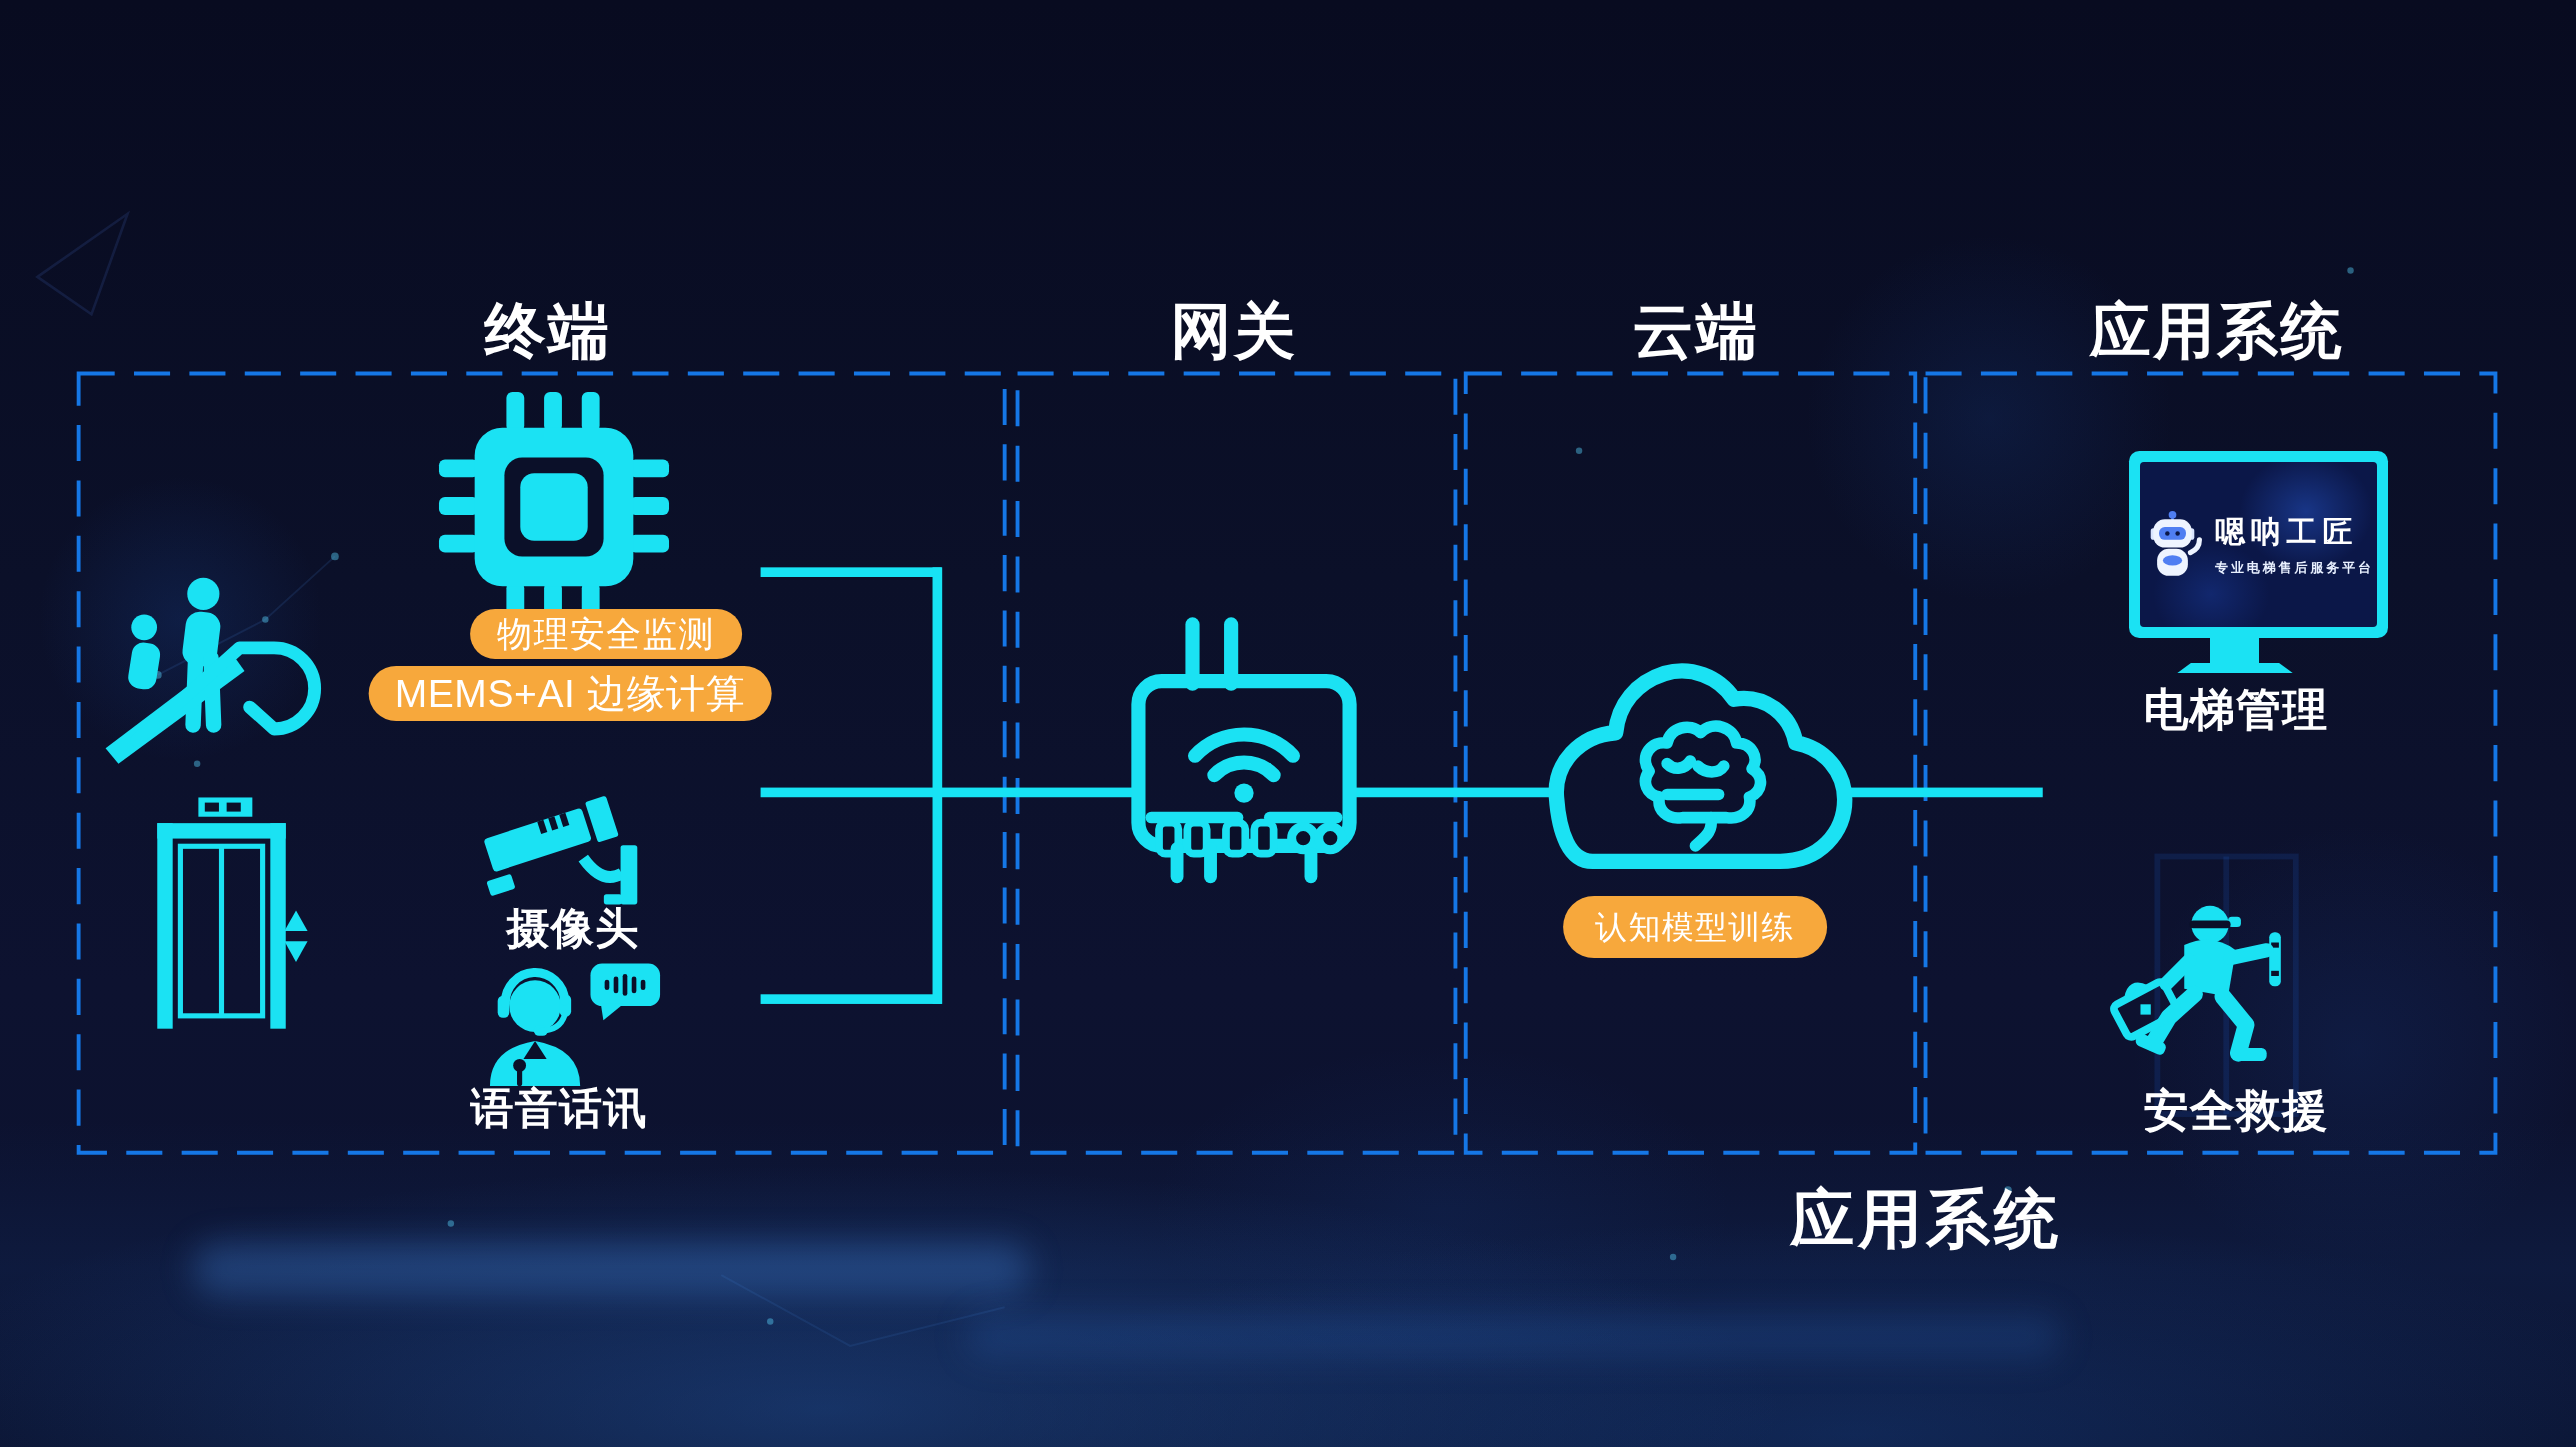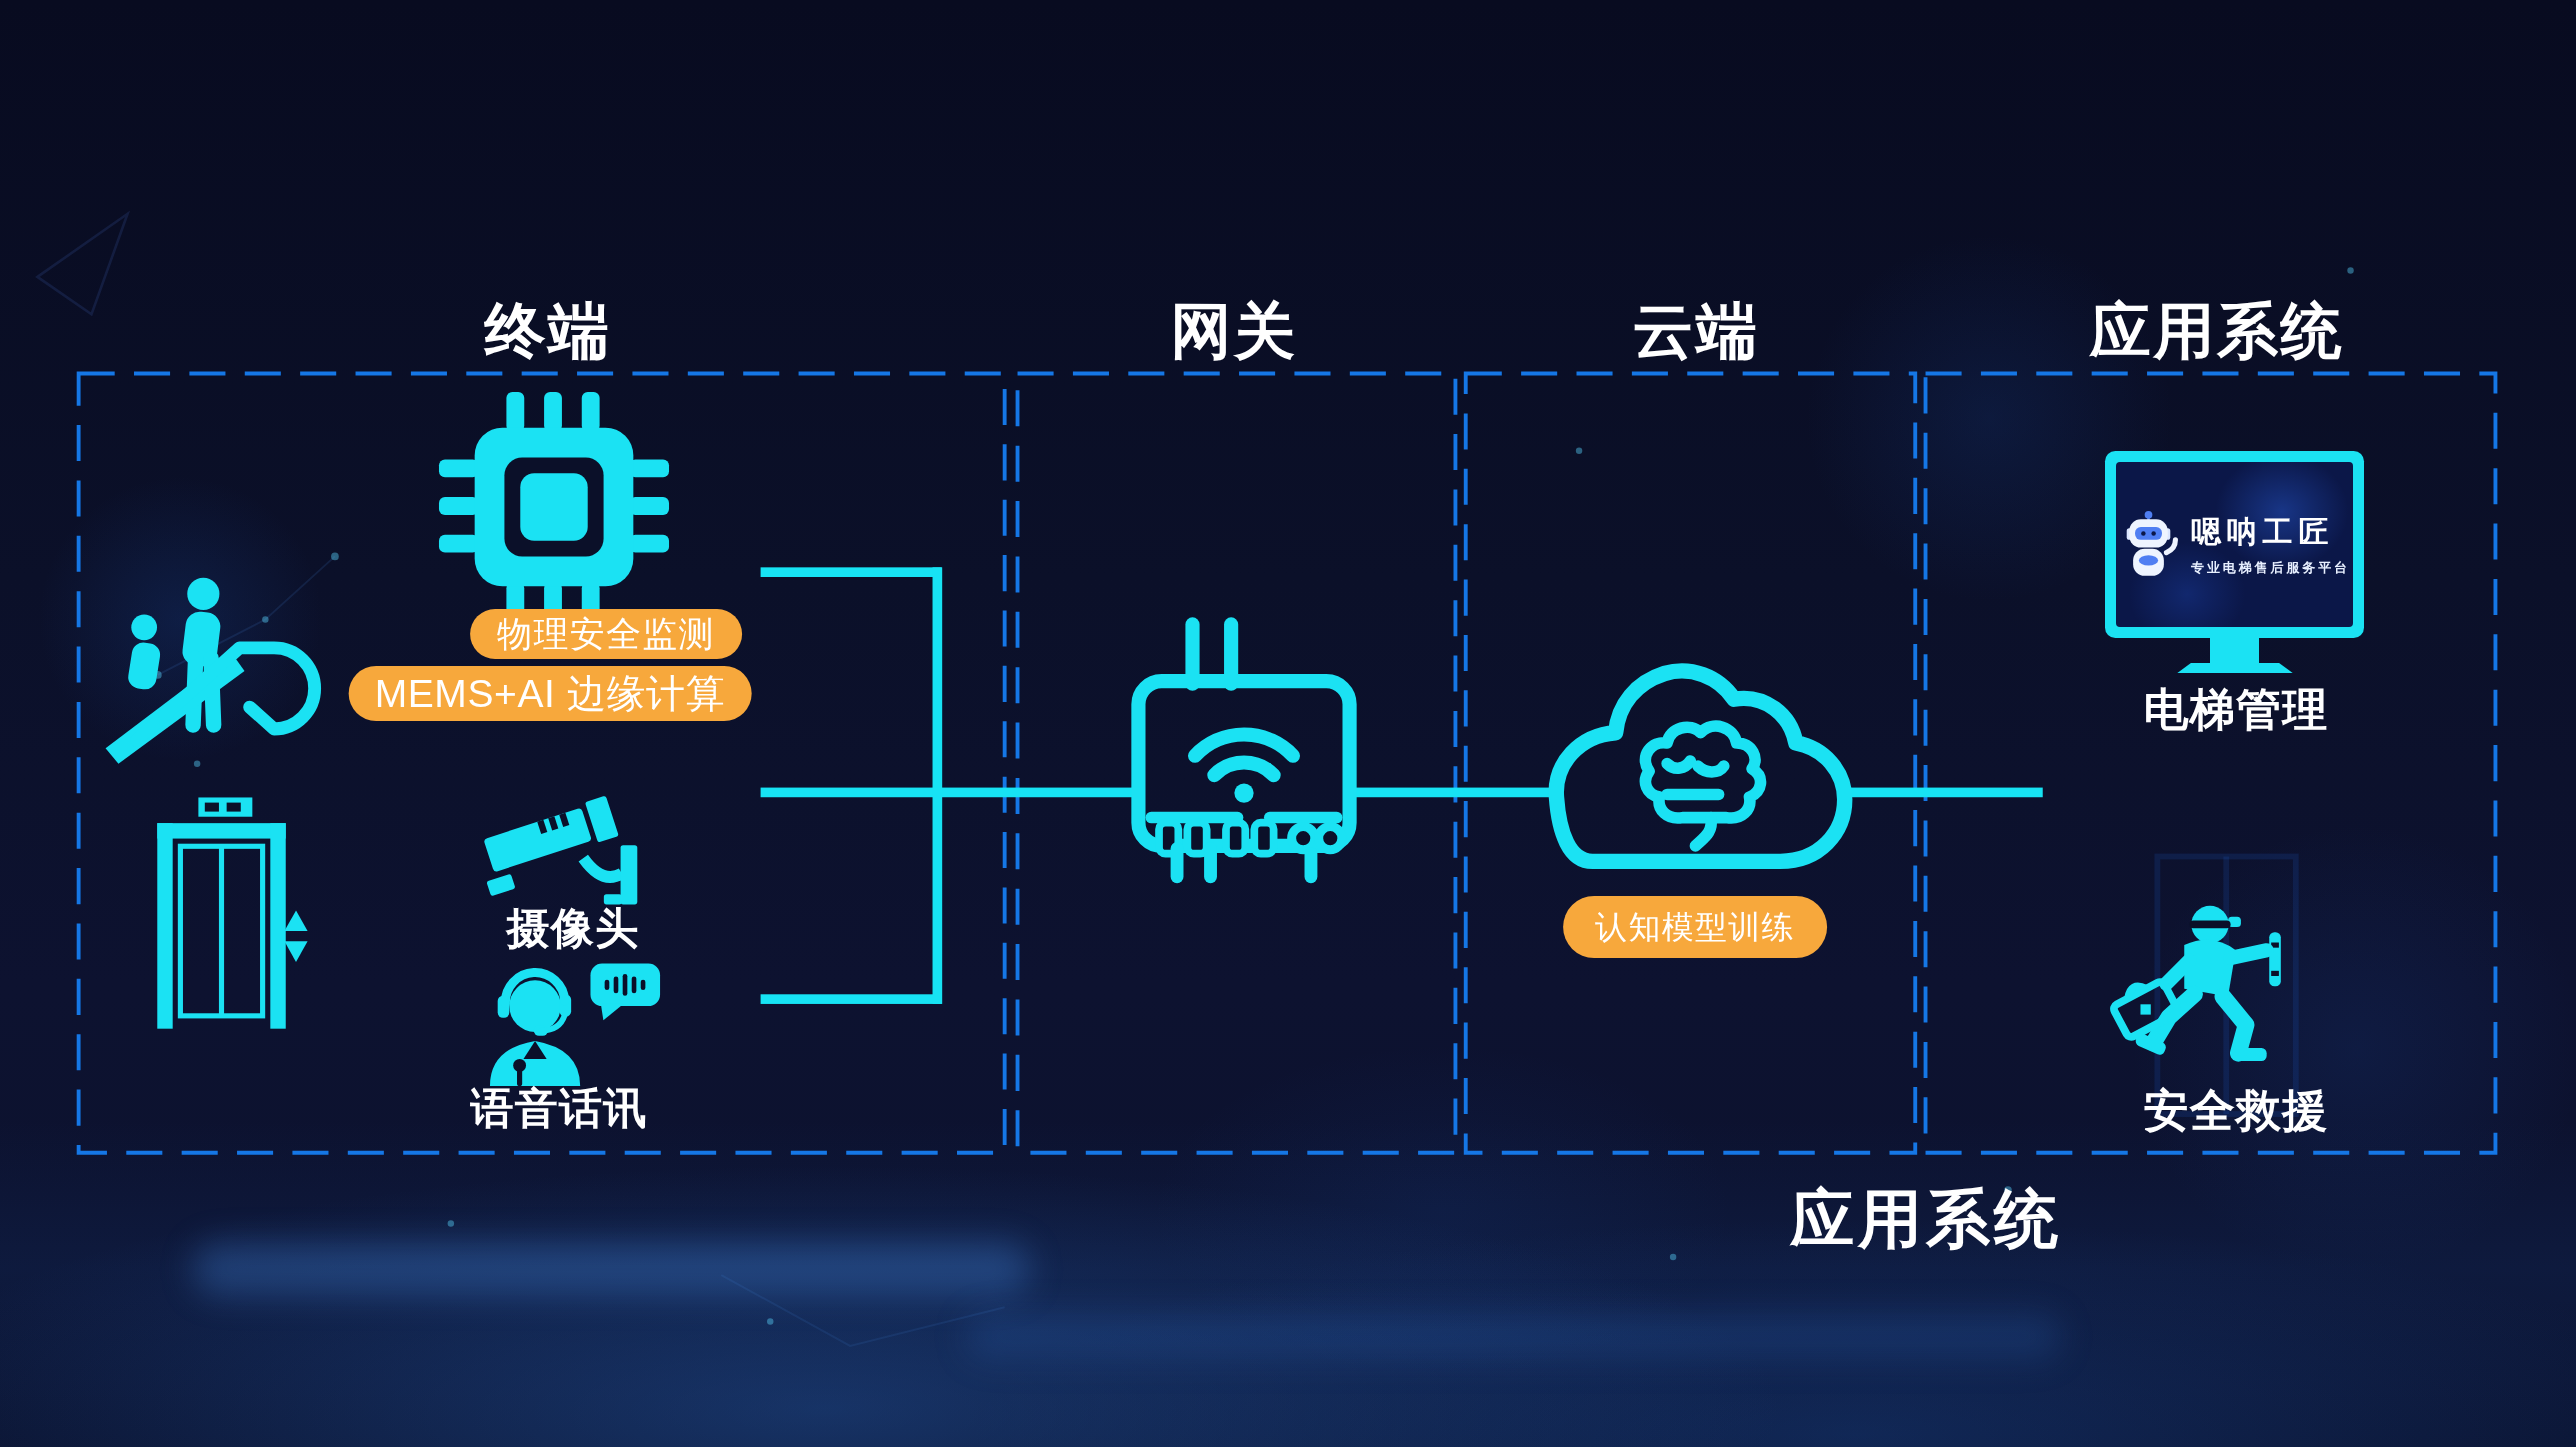--- a/index.html
+++ b/index.html
@@ -22,21 +22,21 @@
   .pill3{font-size:32px;line-height:62px;padding:0 32px;border-radius:33px;letter-spacing:1.3px;}
   .glow{border-radius:50%;pointer-events:none;}
   .wave{
     left:0;top:1121px;width:2576px;height:327px;
     background:
       radial-gradient(60% 120% at 32% 88%, rgba(45,110,200,0.34), transparent 62%),
       radial-gradient(52% 100% at 72% 96%, rgba(30,85,170,0.30), transparent 66%),
       linear-gradient(to bottom, transparent 0%, rgba(22,55,115,0.22) 45%, rgba(10,26,62,0.18) 100%);
   }
   .streak{filter:blur(16.7px);border-radius:39px;}
-  .monitor-bezel{background:#1BE2F3;border-radius:10.3px;}
+  .monitor-bezel{background:#1BE2F3;border-radius:10.3px;margin-left:24px;}
   .monitor-screen{
     position:absolute;left:11px;top:11px;right:11px;bottom:11px;border-radius:3.9px;
     background:
       radial-gradient(40% 50% at 70% 30%, rgba(40,90,210,0.45), transparent 70%),
       radial-gradient(35% 45% at 30% 80%, rgba(30,70,180,0.35), transparent 70%),
       #0B1748;
     display:flex;align-items:center;justify-content:center;gap:13px;
   }
   .logo-title{font-size:30px;font-weight:700;letter-spacing:5.8px;color:#fff;}
   .logo-sub{font-size:13px;font-weight:700;letter-spacing:2.9px;color:#e8f0ff;margin-top:6.4px;}
@@ -150,21 +150,21 @@
       <rect x="98" y="36" width="20" height="9" rx="3"></rect>
         <rect x="98" y="55" width="20" height="9" rx="3"></rect>
         <rect x="98" y="74" width="20" height="9" rx="3"></rect>
       <rect x="20" y="20" width="80" height="80" rx="14"></rect>
     </g>
     <rect x="35" y="35" width="50" height="50" rx="9" fill="#0B1029"></rect>
     <rect x="43" y="43" width="34" height="34" rx="7" fill="#1BE2F3"></rect>
   </svg>
 
   <div class="abs ctr pill pill1" style="left:606px;top:609px;">物理安全监测</div>
-  <div class="abs ctr pill pill2" style="left:550px;top:666px;">MEMS+AI 边缘计算</div>
+  <div class="abs ctr pill pill2" style="left:570px;top:666px;">MEMS+AI 边缘计算</div>
 
   <svg class="abs" style="left:475px;top:781px;" width="187" height="126" viewBox="0 0 145 98">
     <g transform="rotate(-18 62 42)">
       <rect x="8" y="28" width="80" height="27" rx="3" fill="#1BE2F3"></rect>
       <rect x="52" y="28" width="5" height="10" fill="#0B1029"></rect>
       <rect x="61" y="28" width="5" height="10" fill="#0B1029"></rect>
       <rect x="70" y="28" width="5" height="10" fill="#0B1029"></rect>
       <rect x="92" y="25" width="17" height="33" rx="2" fill="#1BE2F3"></rect>
       <rect x="0" y="60" width="20" height="12" rx="2" fill="#1BE2F3"></rect>
     </g>

